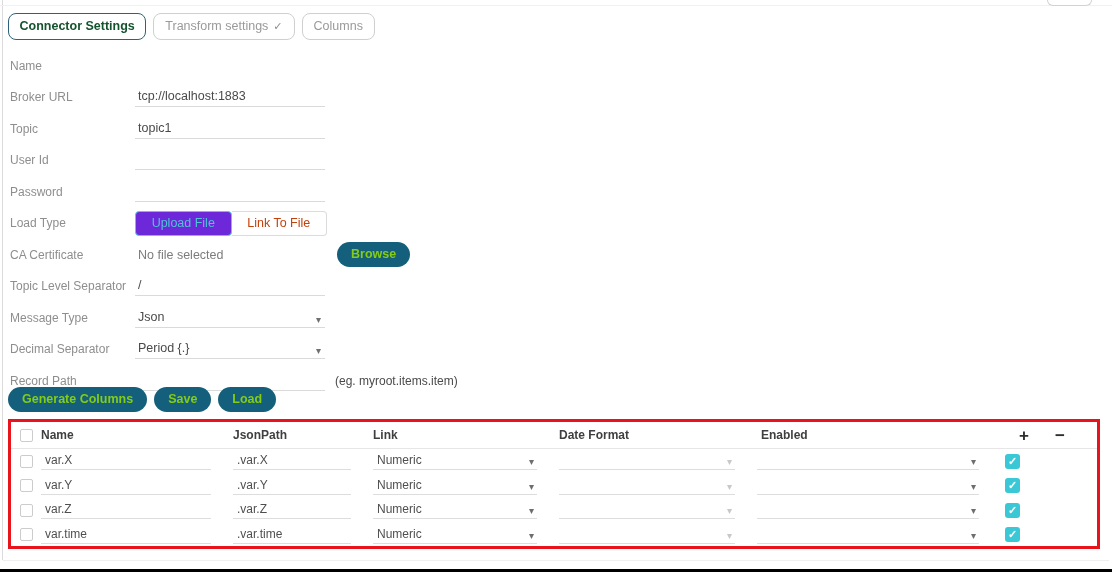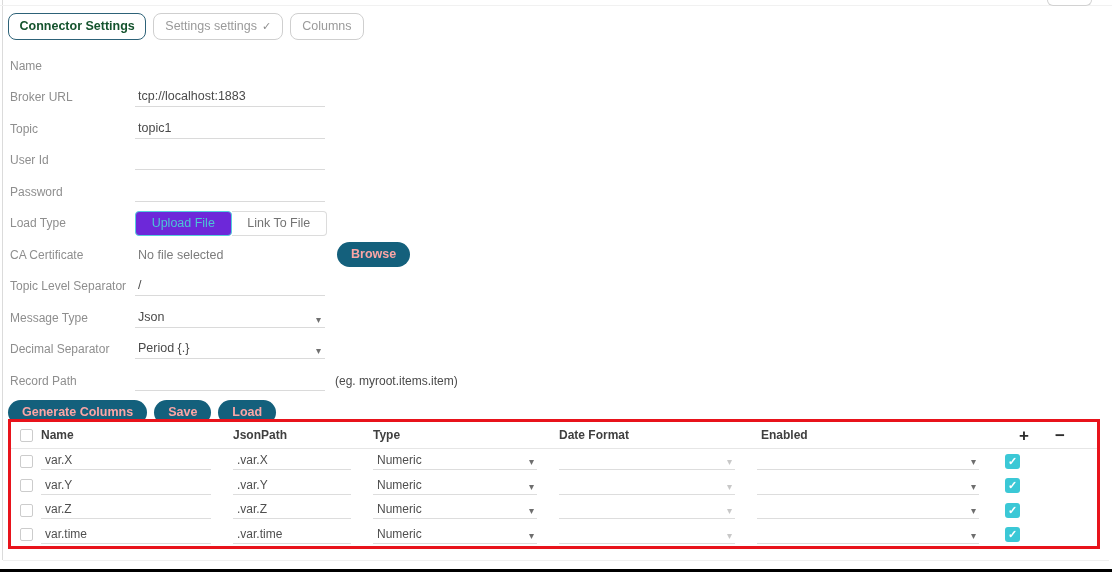--- a/index.html
+++ b/index.html
@@ -57,31 +57,31 @@
   
   .segmented { display:flex; width:192px; flex:none; }
   .seg {
     flex:1; height:25px; font-size:12.5px; display:flex; align-items:center; justify-content:center;
     cursor:pointer; line-height:1;
   }
   .seg.selected {
     border:1px solid #55CEDC; color:#4CC5D5; background:#6d28d9; border-radius:4px; z-index:2;
   }
   .seg.plain {
-    border:1px solid #DCDCDC; border-left:none; color:#737373; background:#fff; border-radius:0 4px 4px 0;
+    border:1px solid #DCDCDC; border-left:none; color:#c2410c; background:#fff; border-radius:0 4px 4px 0;
   }
   .file-status { font-size:12.5px; color:#7C7C7C; padding-left:3px; width:190px; flex:none; }
 
   .pill {
-    background:#14607C; color:#fca5a5; font-weight:700; font-size:12.5px;
+    background:#14607C; color:#84cc16; font-weight:700; font-size:12.5px;
     border:none; border-radius:13px; padding:5px 14px; cursor:pointer; line-height:1.2;
   }
   .browse-wrap { margin-left:12px; }
 
-  .actions { position:absolute; left:8px; top:400px; display:flex; gap:7px; }
+  .actions { position:absolute; left:8px; top:387px; display:flex; gap:7px; }
 
   
   .tbl {
     position:absolute; left:8px; top:419px; width:1092px; height:130px;
     border:3px solid #E8131B; background:#fff;
   }
   .tbl-grid {
     display:grid;
     grid-template-columns: 30px 192px 140px 186px 198px 244px 46px 26px 22px;
     align-items:center;
@@ -112,21 +112,21 @@
 <div class="page">
   <div class="left-edge"></div>
   <div class="top-edge"></div>
   <div class="cropped-btn"></div>
 
   <div class="tabs">
     <div class="tab active">
       <span>Connector Settings</span>
     </div>
     <div class="tab">
-      <span>Settings settings</span>
+      <span>Transform settings</span>
       <span class="check">✓</span>
     </div>
     <div class="tab">
       <span>Columns</span>
     </div>
   </div>
 
   <div class="form">
 
     <div class="form-row">
@@ -201,21 +201,21 @@
     <button class="pill">Generate Columns</button>
     <button class="pill">Save</button>
     <button class="pill">Load</button>
   </div>
 
   <div class="tbl">
     <div class="tbl-grid tbl-head">
       <div class="cb"></div>
       <div>Name</div>
       <div>JsonPath</div>
-      <div>Type</div>
+      <div>Link</div>
       <div>Date Format</div>
       <div class="hdr-enabled">Enabled</div>
       <div class="icon-btn">+</div>
       <div class="icon-btn">−</div>
     </div>
 
     <div class="tbl-grid tbl-row">
       <div class="cb"></div>
       <div class="cell-field">var.X</div>
       <div class="cell-field">.var.X</div>

